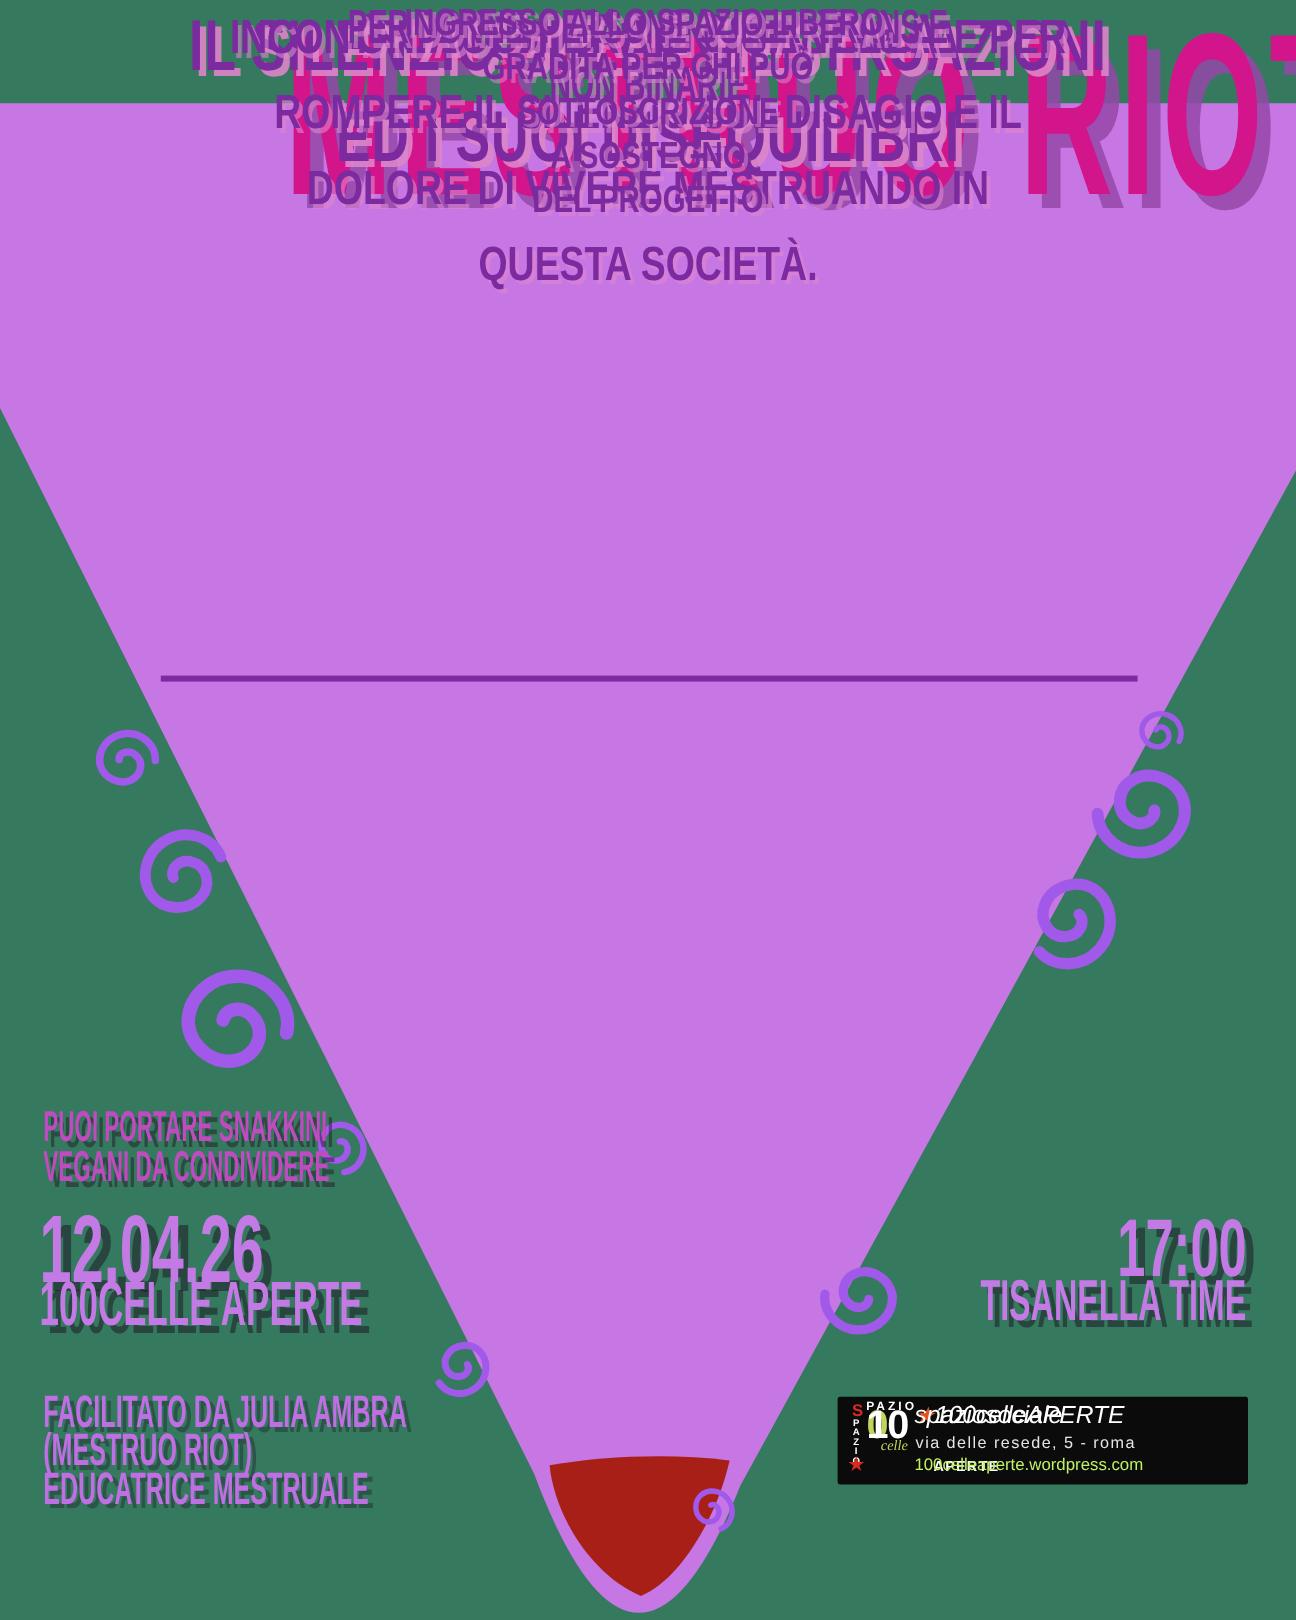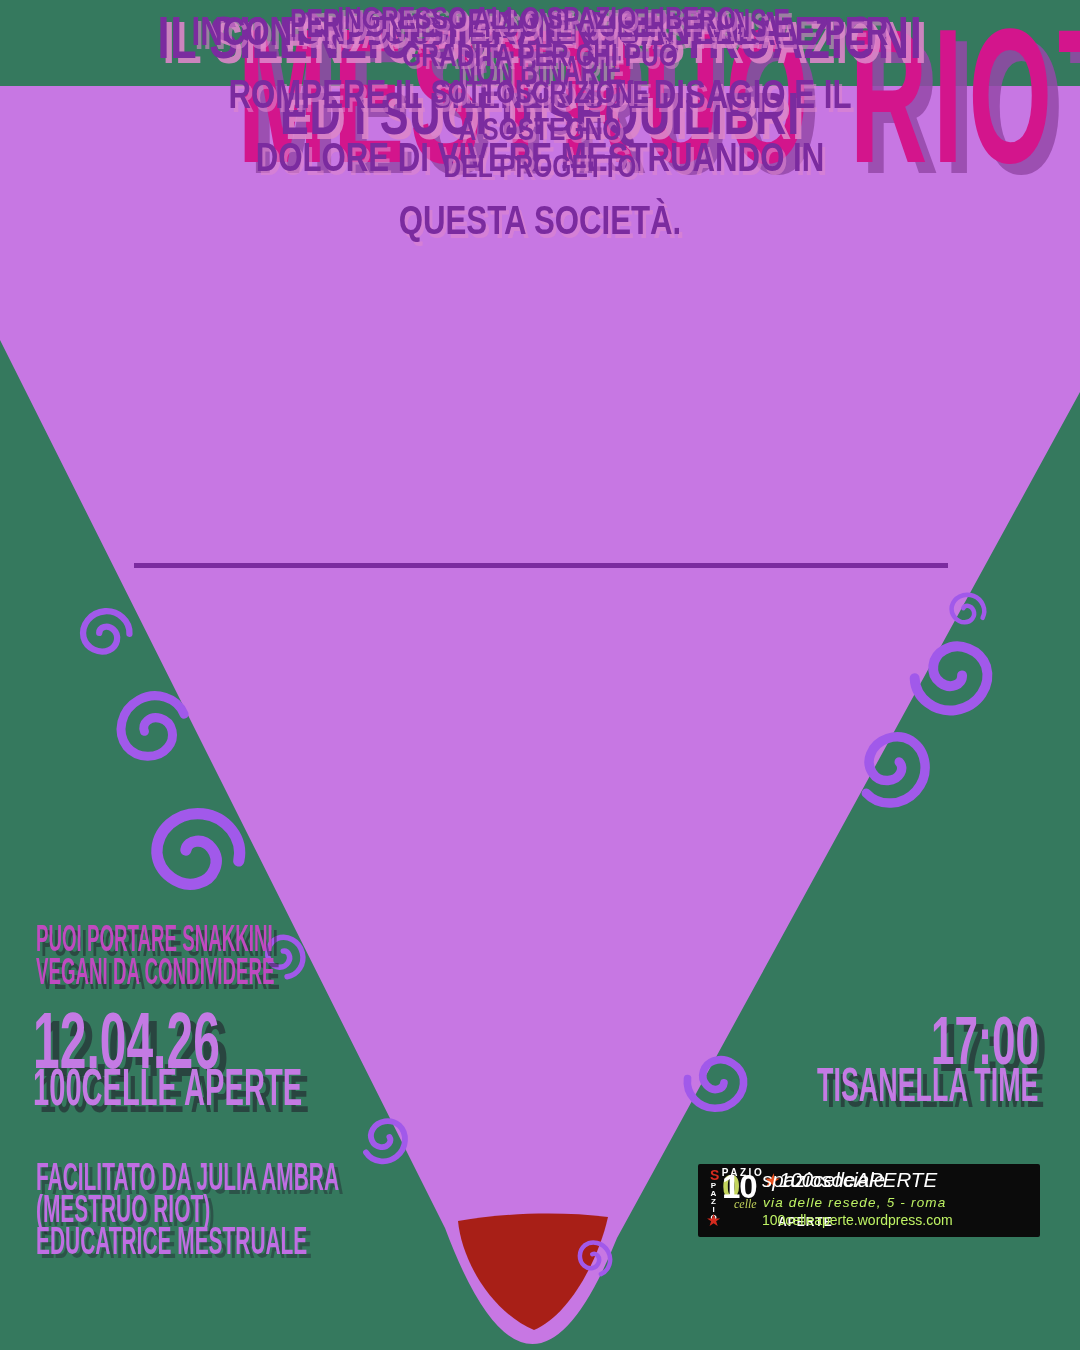--- a/index.html
+++ b/index.html
@@ -114,21 +114,21 @@
     left:11px;top:17px;font-size:8px;line-height:8px;color:#fff;font-weight:bold;
     writing-mode:vertical-lr;text-orientation:upright;letter-spacing:-1px;
   }
   .logo-100{left:24px;top:6px;font-size:33px;line-height:33px;color:#fff;font-weight:bold;letter-spacing:-1px;}
   .logo-100 .n-green{position:static;color:#c3d45c;}
   .logo-celle{left:36px;top:33px;font-size:12px;color:#c3d45c;font-style:italic;font-family:Liberation Serif, serif;}
   .logo-star{left:8px;top:46px;font-size:17px;color:#d62b1e;}
   .logo-aperte{left:36px;top:51px;font-size:12px;letter-spacing:1px;color:#ffffff;font-weight:bold;margin-left:44px;}
   .brand-line{left:64px;top:4px;font-size:20.5px;color:#fff;font-weight:normal;font-style:italic;}
   .brand-line .brand-star{position:static;color:#e8501e;font-size:19px;}
-  .address-line{left:65px;top:31px;font-size:13.5px;letter-spacing:1.2px;color:#bef264;font-style:italic;}
+  .address-line{left:65px;top:31px;font-size:13.5px;letter-spacing:1.2px;color:#e5e5e5;}
   .website-line{left:64px;top:48px;font-size:14px;font-weight:normal;color:#bef264;}
 </style>
 </head>
 <body>
 
 <div class="stage">
 
   <svg class="bg-svg" viewBox="0 0 1080 1350" xmlns="http://www.w3.org/2000/svg">
     <defs>
       <path id="spiral" d="M 34 -8 C 30 -26 10 -36 -8 -30 C -28 -23 -36 -2 -28 14 C -20 28 0 32 12 22 C 22 14 22 -2 10 -8 C 0 -13 -10 -6 -8 2"></path>

